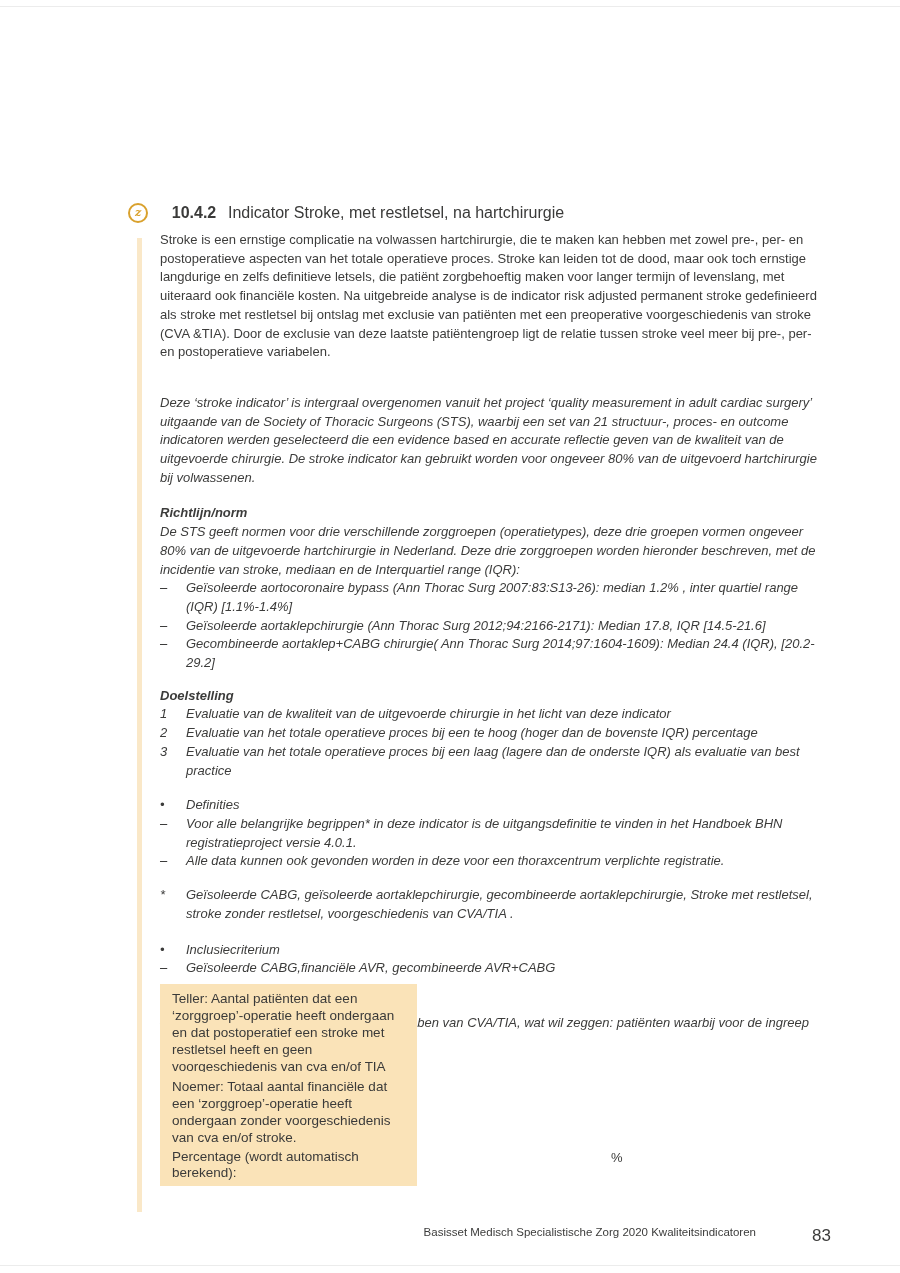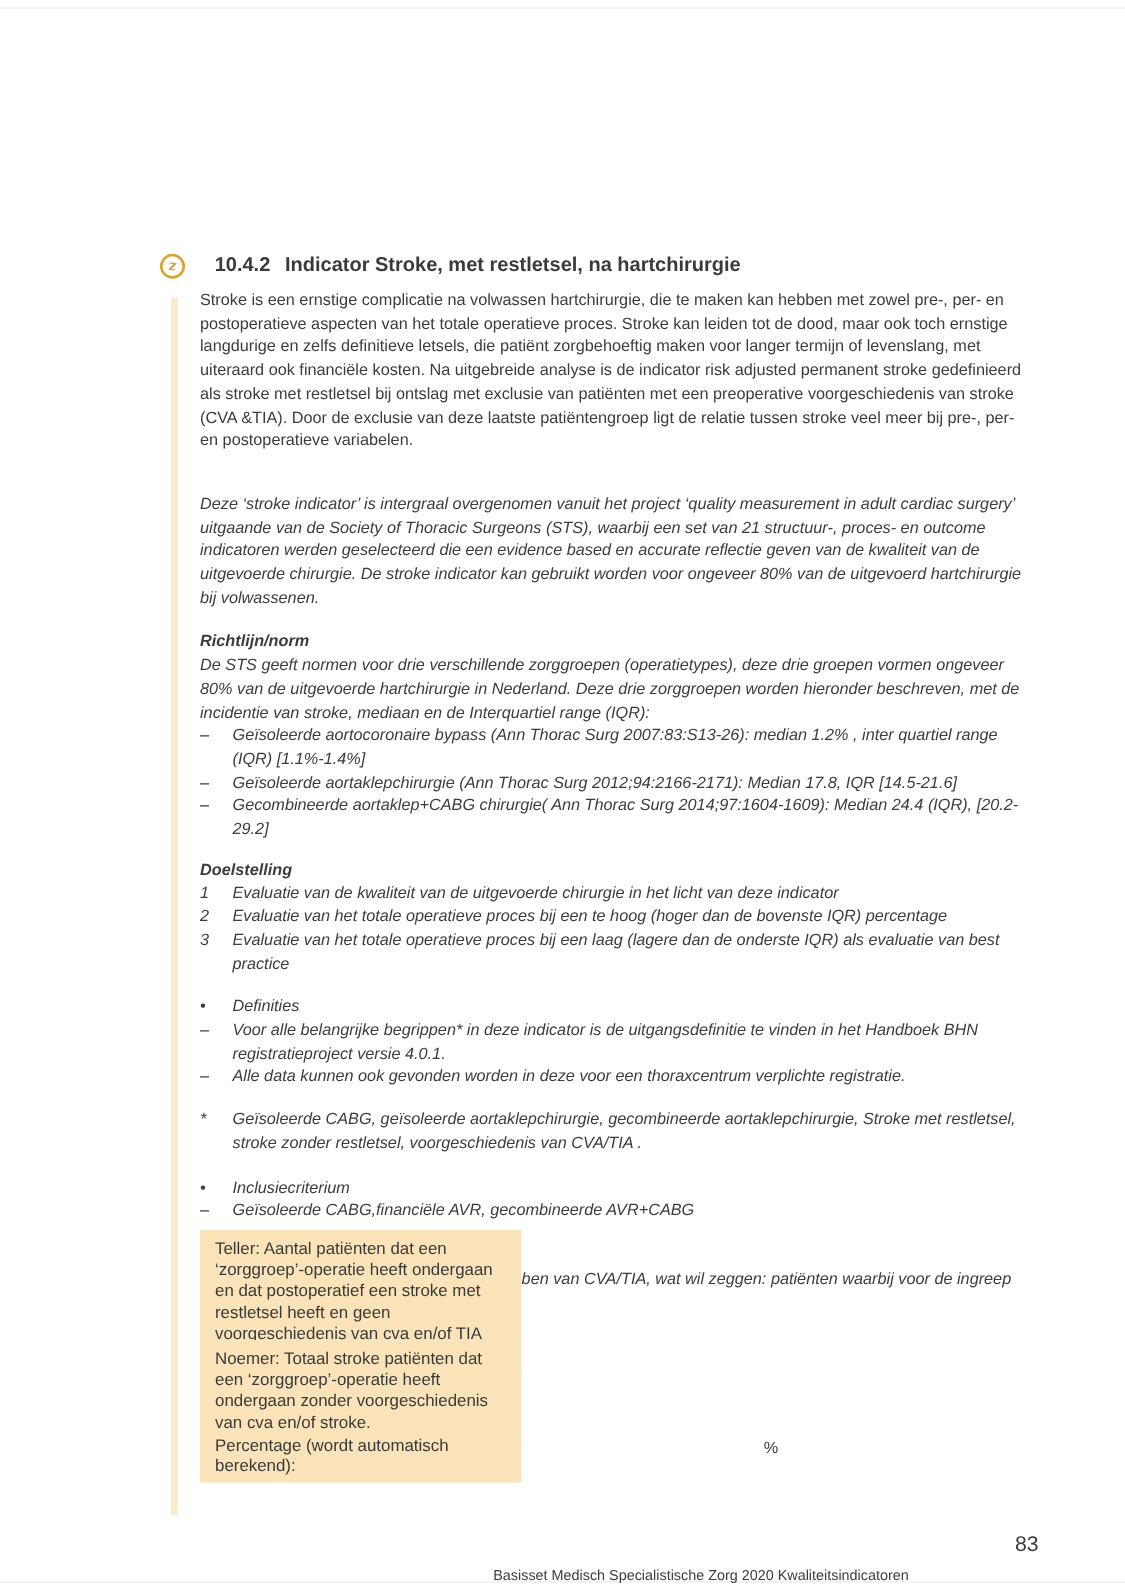--- a/index.html
+++ b/index.html
@@ -15,21 +15,21 @@
 
   .section-icon {
     position:absolute; left:128px; top:203px; width:20px; height:20px; box-sizing:border-box;
     border:2px solid #d9a12d; border-radius:50%; color:#d9a12d;
     font-family:"DejaVu Serif", serif; font-style:italic; font-weight:bold;
     font-size:11px; line-height:16px; text-align:center;
   }
 
   .header { position:absolute; left:160px; top:204px; display:flex; align-items:baseline; }
   .sec-num { font-weight:bold; font-size:16px; width:68px; flex:0 0 68px; color:#3a3a39;text-align:center; }
-  .doc-title { font-weight:bold; font-size:16px; color:#3a3a39; margin:0; }
+  .doc-title { font-weight:normal; font-size:16px; color:#3a3a39; margin:0; }
 
   .content { position:absolute; left:160px; top:231px; width:666px; font-size:13px; line-height:18.7px; }
   .content p { margin:0; }
   p.intro { margin-bottom:13px; }
   p.source-note { margin-bottom:17px;margin-top:32px; }
   .it { font-style:italic; }
   .subhead { font-size:13px; font-weight:bold; font-style:italic; margin:0; }
 
   .list { margin:0; }
   .li { display:flex; font-style:italic; }
@@ -44,21 +44,21 @@
     position:absolute; left:160px; width:257px; box-sizing:border-box;
     background:#fae3b8; color:#3a3a39; padding:7px 12px;
     font-size:13.5px; line-height:16.9px;
   }
   .box-teller { top:984px; }
   .box-noemer { top:1072px; }
   .box-percentage { top:1146px; padding-top:3px; padding-bottom:5px; line-height:16px; }
 
   .percent-symbol { position:absolute; left:611px; top:1150px; font-size:13px; color:#3a3a39; }
 
-  .footer-text { position:absolute; top:1226px; right:173px; font-size:11.5px; color:#3c3c3b;margin-top:29px; }
+  .footer-text { position:absolute; top:1226px; right:144px; font-size:11.5px; color:#3c3c3b; }
   .footer-page { position:absolute; top:1226px; left:812px; font-size:17px; color:#3c3c3b; }
 </style>
 </head>
 <body>
 
 <div class="page">
   <div class="page-edge edge-top"></div>
   <div class="page-edge edge-bottom"></div>
 
   <div class="accent-line"></div>
@@ -147,19 +147,19 @@
         <span class="txt">Exclusiecriterium</span>
       </div>
       <div class="li">
         <span class="marker">–</span>
         <span class="txt">Patiënten die een voorgeschiedenis hebben van CVA/TIA, wat wil zeggen: patiënten waarbij voor de ingreep een CVA of TIA is opgetreden.</span>
       </div>
     </div>
   </div>
 
   <div class="box box-teller">Teller: Aantal patiënten dat een ‘zorggroep’-operatie heeft ondergaan en dat postoperatief een stroke met restletsel heeft en geen voorgeschiedenis van cva en/of TIA had.</div>
-  <div class="box box-noemer">Noemer: Totaal stroke patiënten dat een ‘zorggroep’-operatie heeft ondergaan zonder voorgeschiedenis van cva en/of stroke.</div>
+  <div class="box box-noemer">Noemer: Totaal aantal financiële dat een ‘zorggroep’-operatie heeft ondergaan zonder voorgeschiedenis van cva en/of stroke.</div>
   <div class="box box-percentage">Percentage (wordt automatisch berekend):</div>
   <span class="percent-symbol">%</span>
 
   <span class="footer-text">Basisset Medisch Specialistische Zorg 2020 Kwaliteitsindicatoren</span>
   <span class="footer-page">83</span>
 </div>
 
 </body></html>

